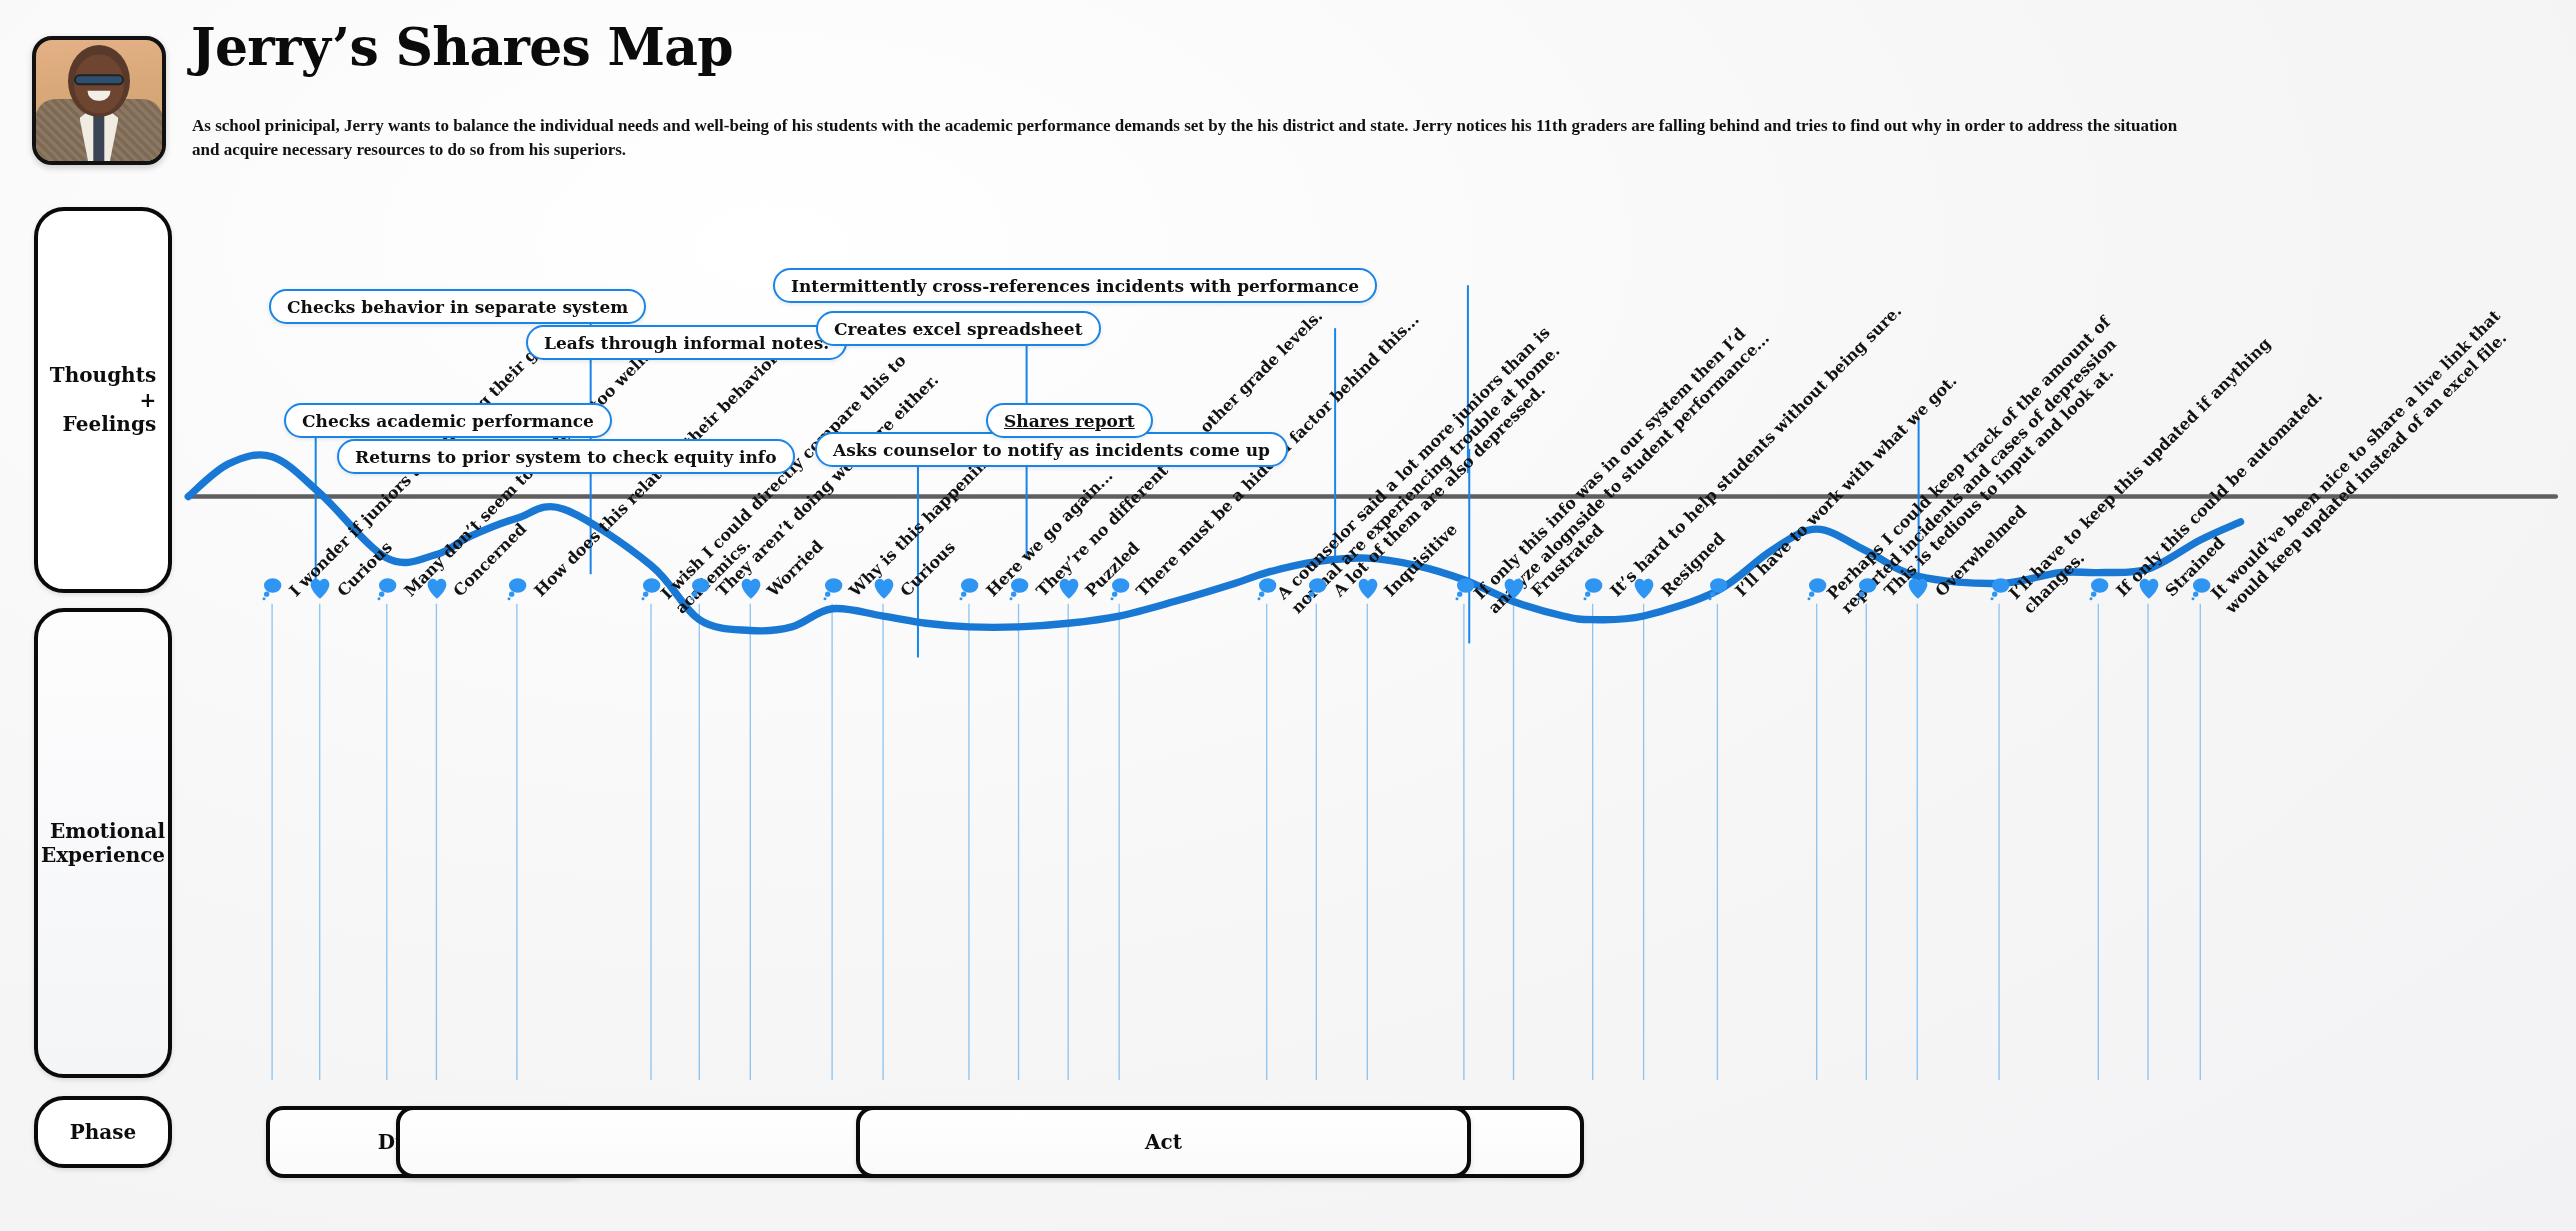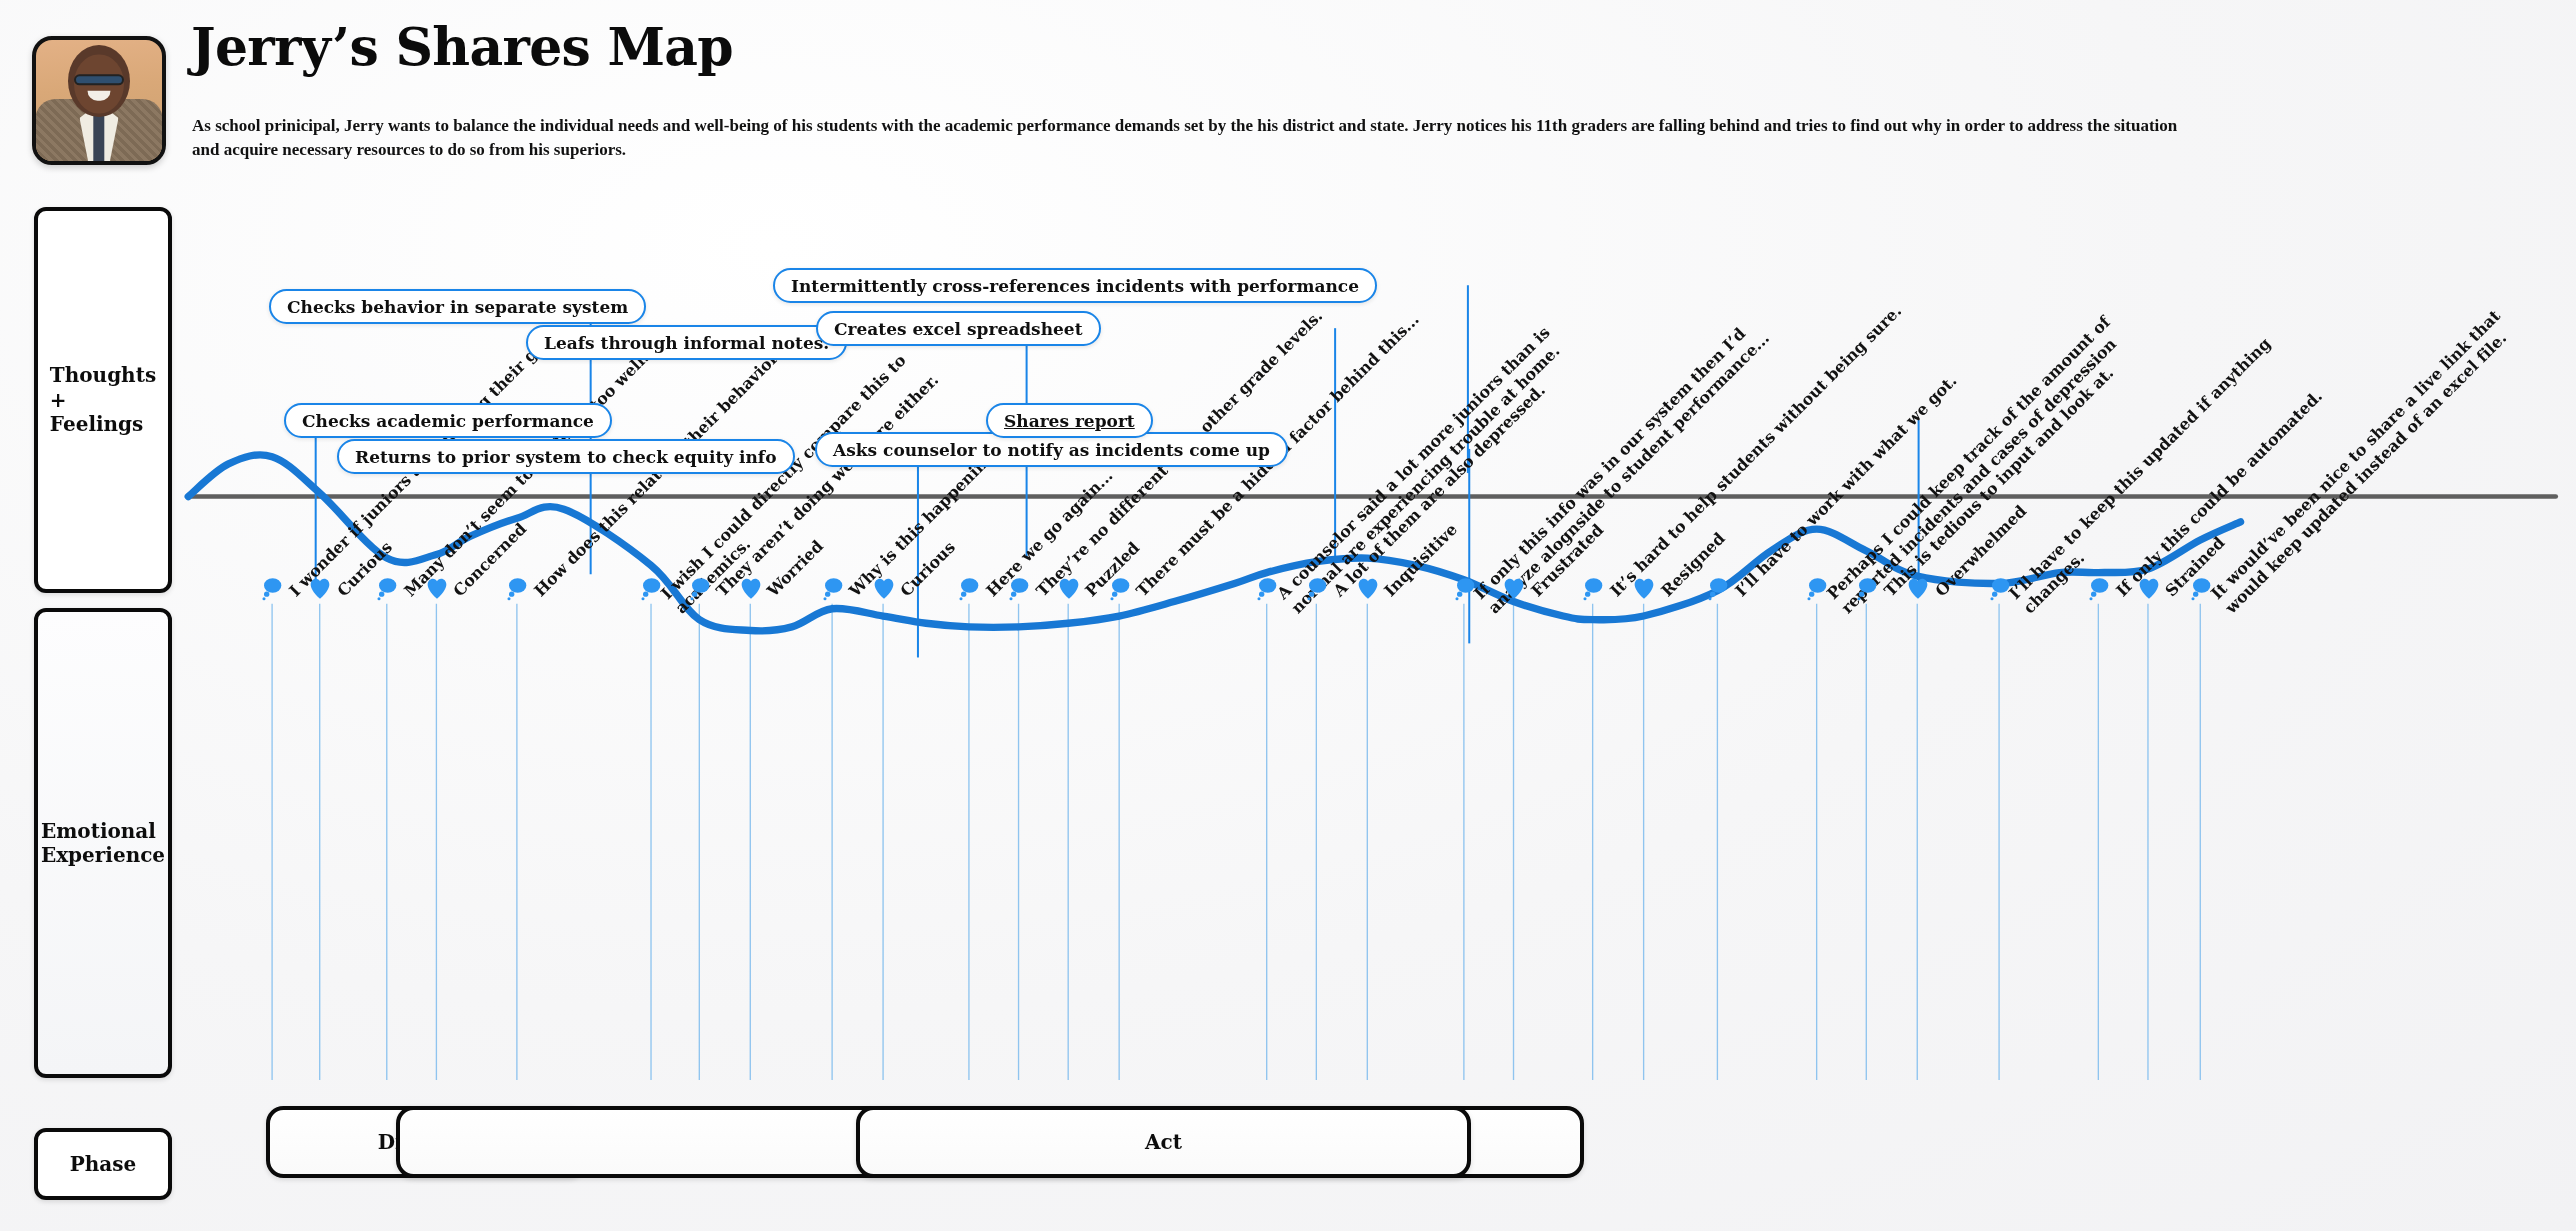--- a/index.html
+++ b/index.html
@@ -73,32 +73,32 @@
     width: 1986px;
     font-size: 17px; line-height: 1.42;
     font-weight: 700;
     color:#111;
     font-family:"Liberation Serif", serif;
   }
 
   
   .rail {
     position:absolute; left:34px;
-    border:4.7px solid #0a0a0a; border-radius:12px;
+    border:4.7px solid #0a0a0a; border-radius:30px;
     background:#fff;
     display:flex; align-items:center; justify-content:center;
-    text-align:left;
+    text-align:right;
     font-family:"DejaVu Serif", serif;
     font-weight:700; color:#0d0d0d;
     box-shadow: 0 2px 5.4px rgba(0,0,0,.12);
   }
   #rail-tf    { top:207px;  width:138px; height:386px; font-size:20px; line-height:1.22; }
   #rail-emo   { top:608px;  width:138px; height:470px; font-size:20px; line-height:1.22;
                 background: linear-gradient(180deg,#fdfdfe,#f4f5f7); }
-  #rail-phase { top:1128px; width:138px; height:72px; font-size:20px; }
+  #rail-phase { top:1096px; width:138px; height:72px; font-size:20px; }
 
   
   #canvas {
     position:absolute; left:188px; top:188px;
     width:2368px; height:892px;
   }
   #canvas svg { position:absolute; left:0; top:0; overflow:visible; }
 
   
   .tp {

